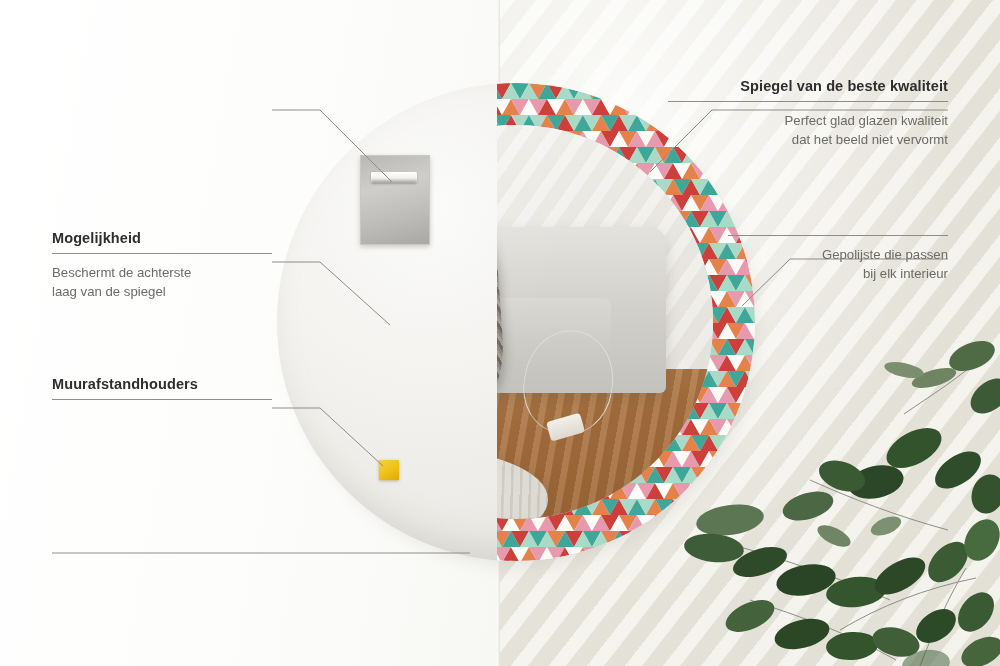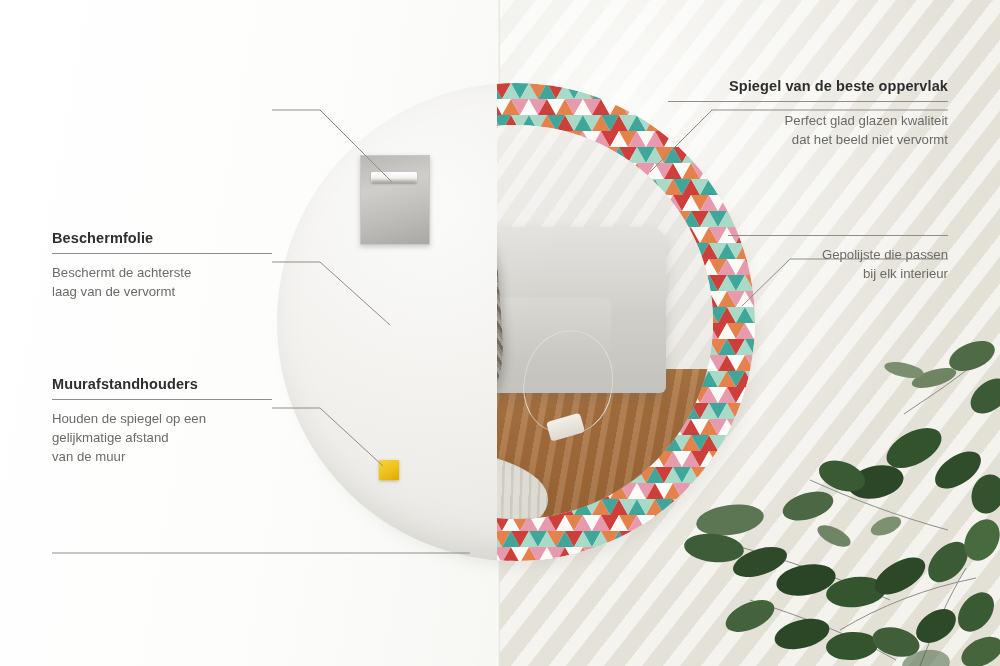--- a/index.html
+++ b/index.html
@@ -1880,37 +1880,34 @@
     <path d="M 272 110 L 320 110 L 392 182"></path>
     <path d="M 272 262 L 320 262 L 390 325"></path>
     <path d="M 272 408 L 320 408 L 383 466"></path>
     <path d="M 52 553 L 470 553"></path>
     <path d="M 948 110 L 712 110 L 650 172"></path>
     <path d="M 948 259 L 790 259 L 742 306"></path>
   </svg>
 
 
   <div class="callout" style="left:52px;top:230px;width:220px;">
-    <div class="c-title">Beschermfolie</div>
+    <div class="c-title">Mogelijkheid</div>
     <div class="c-rule"></div>
     <div class="c-desc">Beschermt de achterste
-laag van de vervormt</div>
+laag van de spiegel</div>
   </div>
 
   <div class="callout" style="left:52px;top:376px;width:220px;">
     <div class="c-title">Muurafstandhouders</div>
     <div class="c-rule"></div>
-    <div class="c-desc">Houden de spiegel op een
-gelijkmatige afstand
-van de muur</div>
   </div>
 
 
   <div class="callout right" style="left:668px;top:78px;width:280px;">
-    <div class="c-title">Spiegel van de beste oppervlak</div>
+    <div class="c-title">Spiegel van de beste kwaliteit</div>
     <div class="c-rule"></div>
     <div class="c-desc">Perfect glad glazen kwaliteit
 dat het beeld niet vervormt</div>
   </div>
 
   <div class="callout right" style="left:728px;top:228px;width:220px;">
     <div class="c-rule"></div>
     <div class="c-desc">Gepolijste die passen
 bij elk interieur</div>
   </div>

